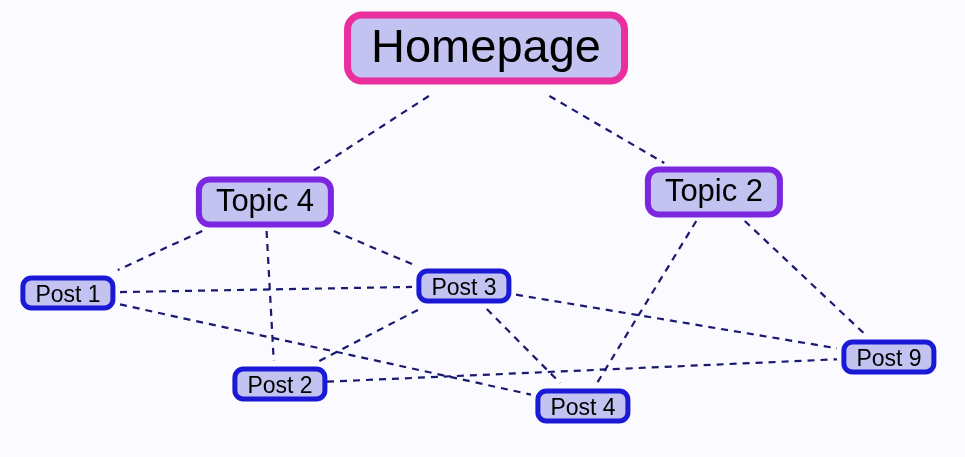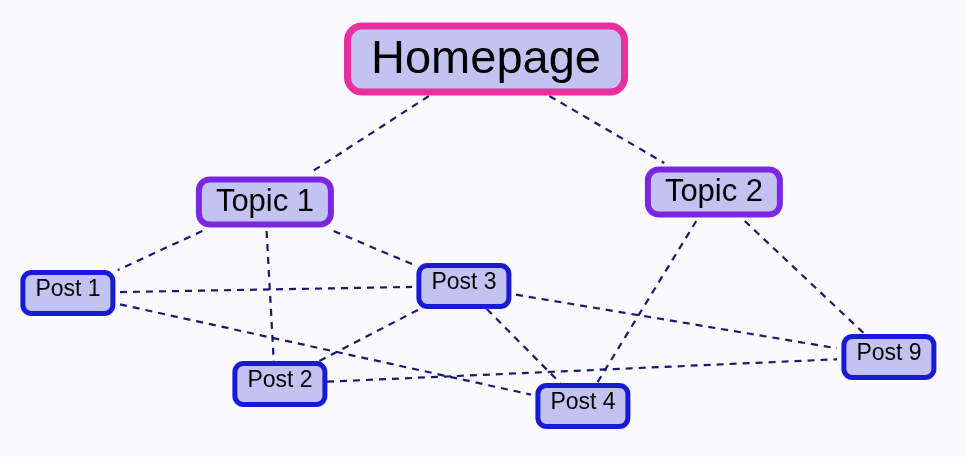--- a/index.html
+++ b/index.html
@@ -51,21 +51,21 @@
   .node-topic {
     border: 6px solid #7b27e0;
     border-radius: 14px;
     font-size: 31px;
     padding: 2px 14px 6px 14px;
   }
   .node-post {
     border: 5px solid #1a1ad6;
     border-radius: 11px;
     font-size: 23px;
-    padding: 2px 10px 11px 10px;
+    padding: 2px 10px 0 10px;
   }
 </style>
 </head>
 <body>
 
 <div id="graph-canvas">
   <svg id="edge-layer" viewBox="0 0 965 457" xmlns="http://www.w3.org/2000/svg">
       <line x1="428.8181818181818" y1="96" x2="309.8181818181818" y2="173" stroke="#191970" stroke-width="2.2" stroke-dasharray="7,6" stroke-linecap="butt"></line>
       <line x1="549.4285714285714" y1="96" x2="664.2857142857143" y2="163" stroke="#191970" stroke-width="2.2" stroke-dasharray="7,6" stroke-linecap="butt"></line>
       <line x1="202.2197802197802" y1="231" x2="117.79120879120879" y2="270" stroke="#191970" stroke-width="2.2" stroke-dasharray="7,6" stroke-linecap="butt"></line>
@@ -74,25 +74,25 @@
       <line x1="696.2476635514018" y1="221" x2="597.0794392523364" y2="383" stroke="#191970" stroke-width="2.2" stroke-dasharray="7,6" stroke-linecap="butt"></line>
       <line x1="744.7575757575758" y1="221" x2="864.6060606060606" y2="334" stroke="#191970" stroke-width="2.2" stroke-dasharray="7,6" stroke-linecap="butt"></line>
       <line x1="120" y1="292.0808080808081" x2="412" y2="286.9191919191919" stroke="#191970" stroke-width="2.2" stroke-dasharray="7,6" stroke-linecap="butt"></line>
       <line x1="120" y1="304.4097087378641" x2="531" y2="394.5902912621359" stroke="#191970" stroke-width="2.2" stroke-dasharray="7,6" stroke-linecap="butt"></line>
       <line x1="319.3571428571429" y1="361" x2="419.6428571428571" y2="309" stroke="#191970" stroke-width="2.2" stroke-dasharray="7,6" stroke-linecap="butt"></line>
       <line x1="327" y1="381.7133550488599" x2="837" y2="359.2866449511401" stroke="#191970" stroke-width="2.2" stroke-dasharray="7,6" stroke-linecap="butt"></line>
       <line x1="486.80833333333334" y1="309" x2="560.1916666666667" y2="383" stroke="#191970" stroke-width="2.2" stroke-dasharray="7,6" stroke-linecap="butt"></line>
       <line x1="516" y1="294.6870588235294" x2="837" y2="348.3129411764706" stroke="#191970" stroke-width="2.2" stroke-dasharray="7,6" stroke-linecap="butt"></line>
     </svg>
   <div id="node-layer">
-      <div class="node node-homepage" style="left: 486px; top: 59px;">
+      <div class="node node-homepage" style="left: 486px; top: 48px;">
         <span class="node-label">Homepage</span>
       </div>
       <div class="node node-topic" style="left: 265px; top: 202px;">
-        <span class="node-label">Topic 1</span>
+        <span class="node-label">Topic 4</span>
       </div>
       <div class="node node-topic" style="left: 714px; top: 192px;">
         <span class="node-label">Topic 2</span>
       </div>
       <div class="node node-post" style="left: 68px; top: 293px;">
         <span class="node-label">Post 1</span>
       </div>
       <div class="node node-post" style="left: 280px; top: 384px;">
         <span class="node-label">Post 2</span>
       </div>

